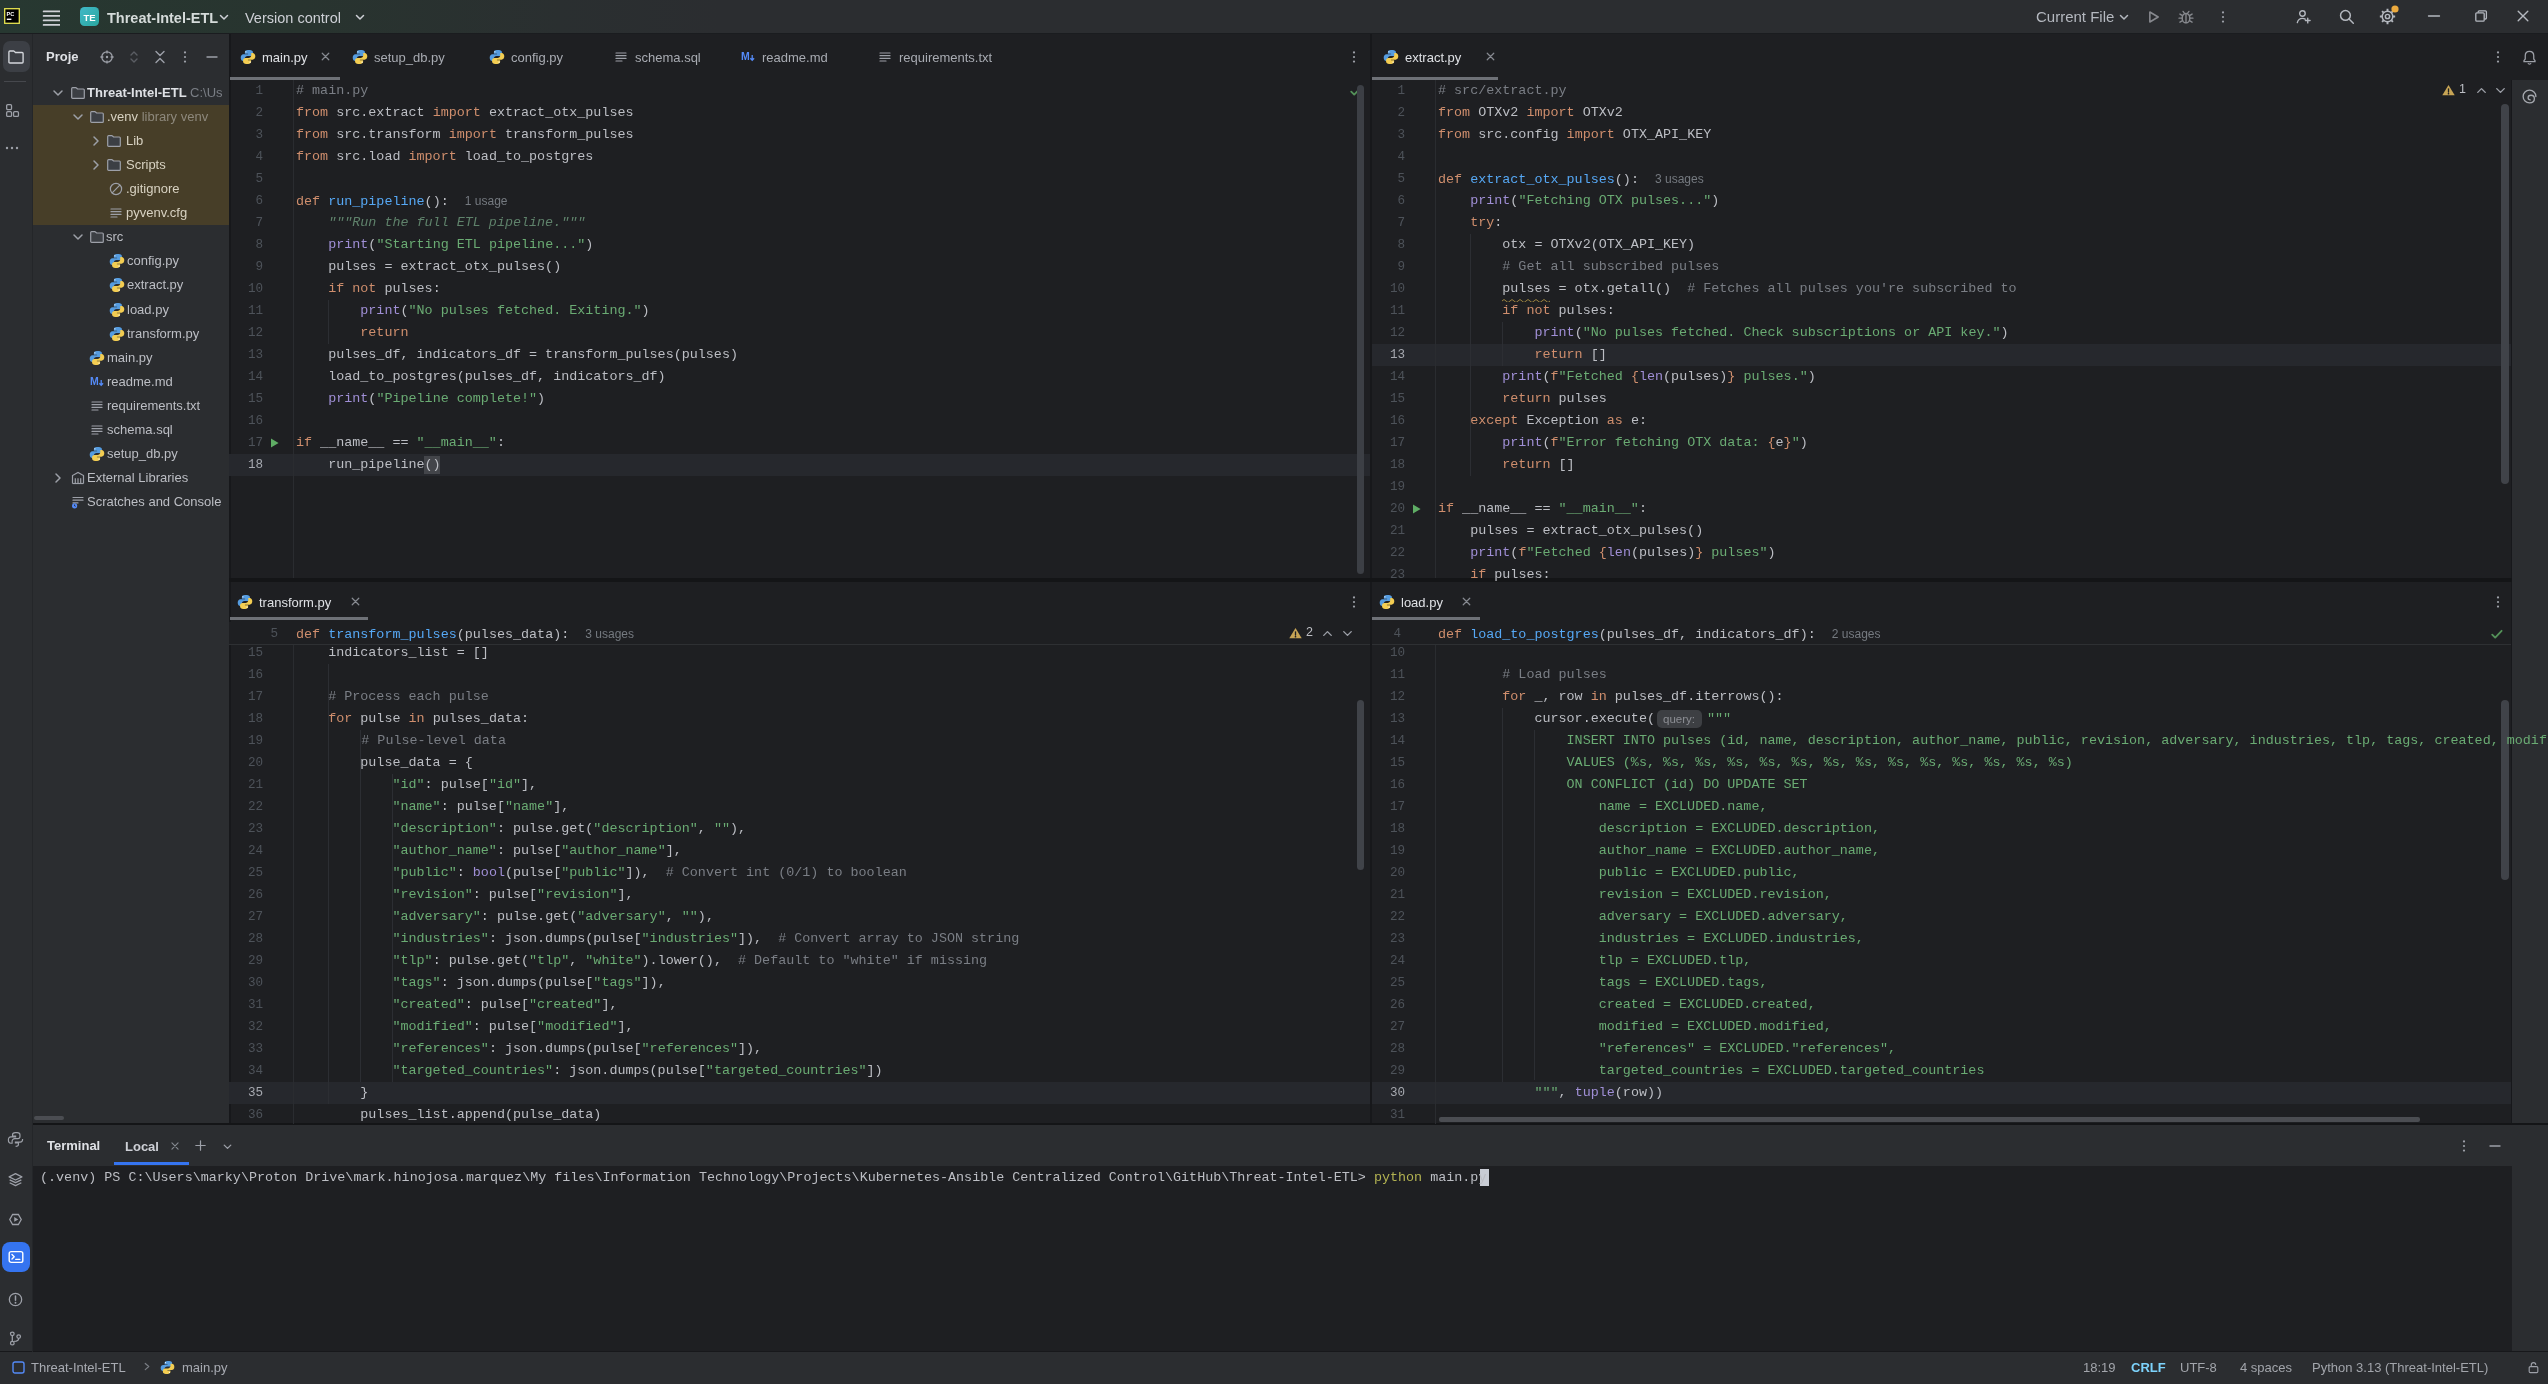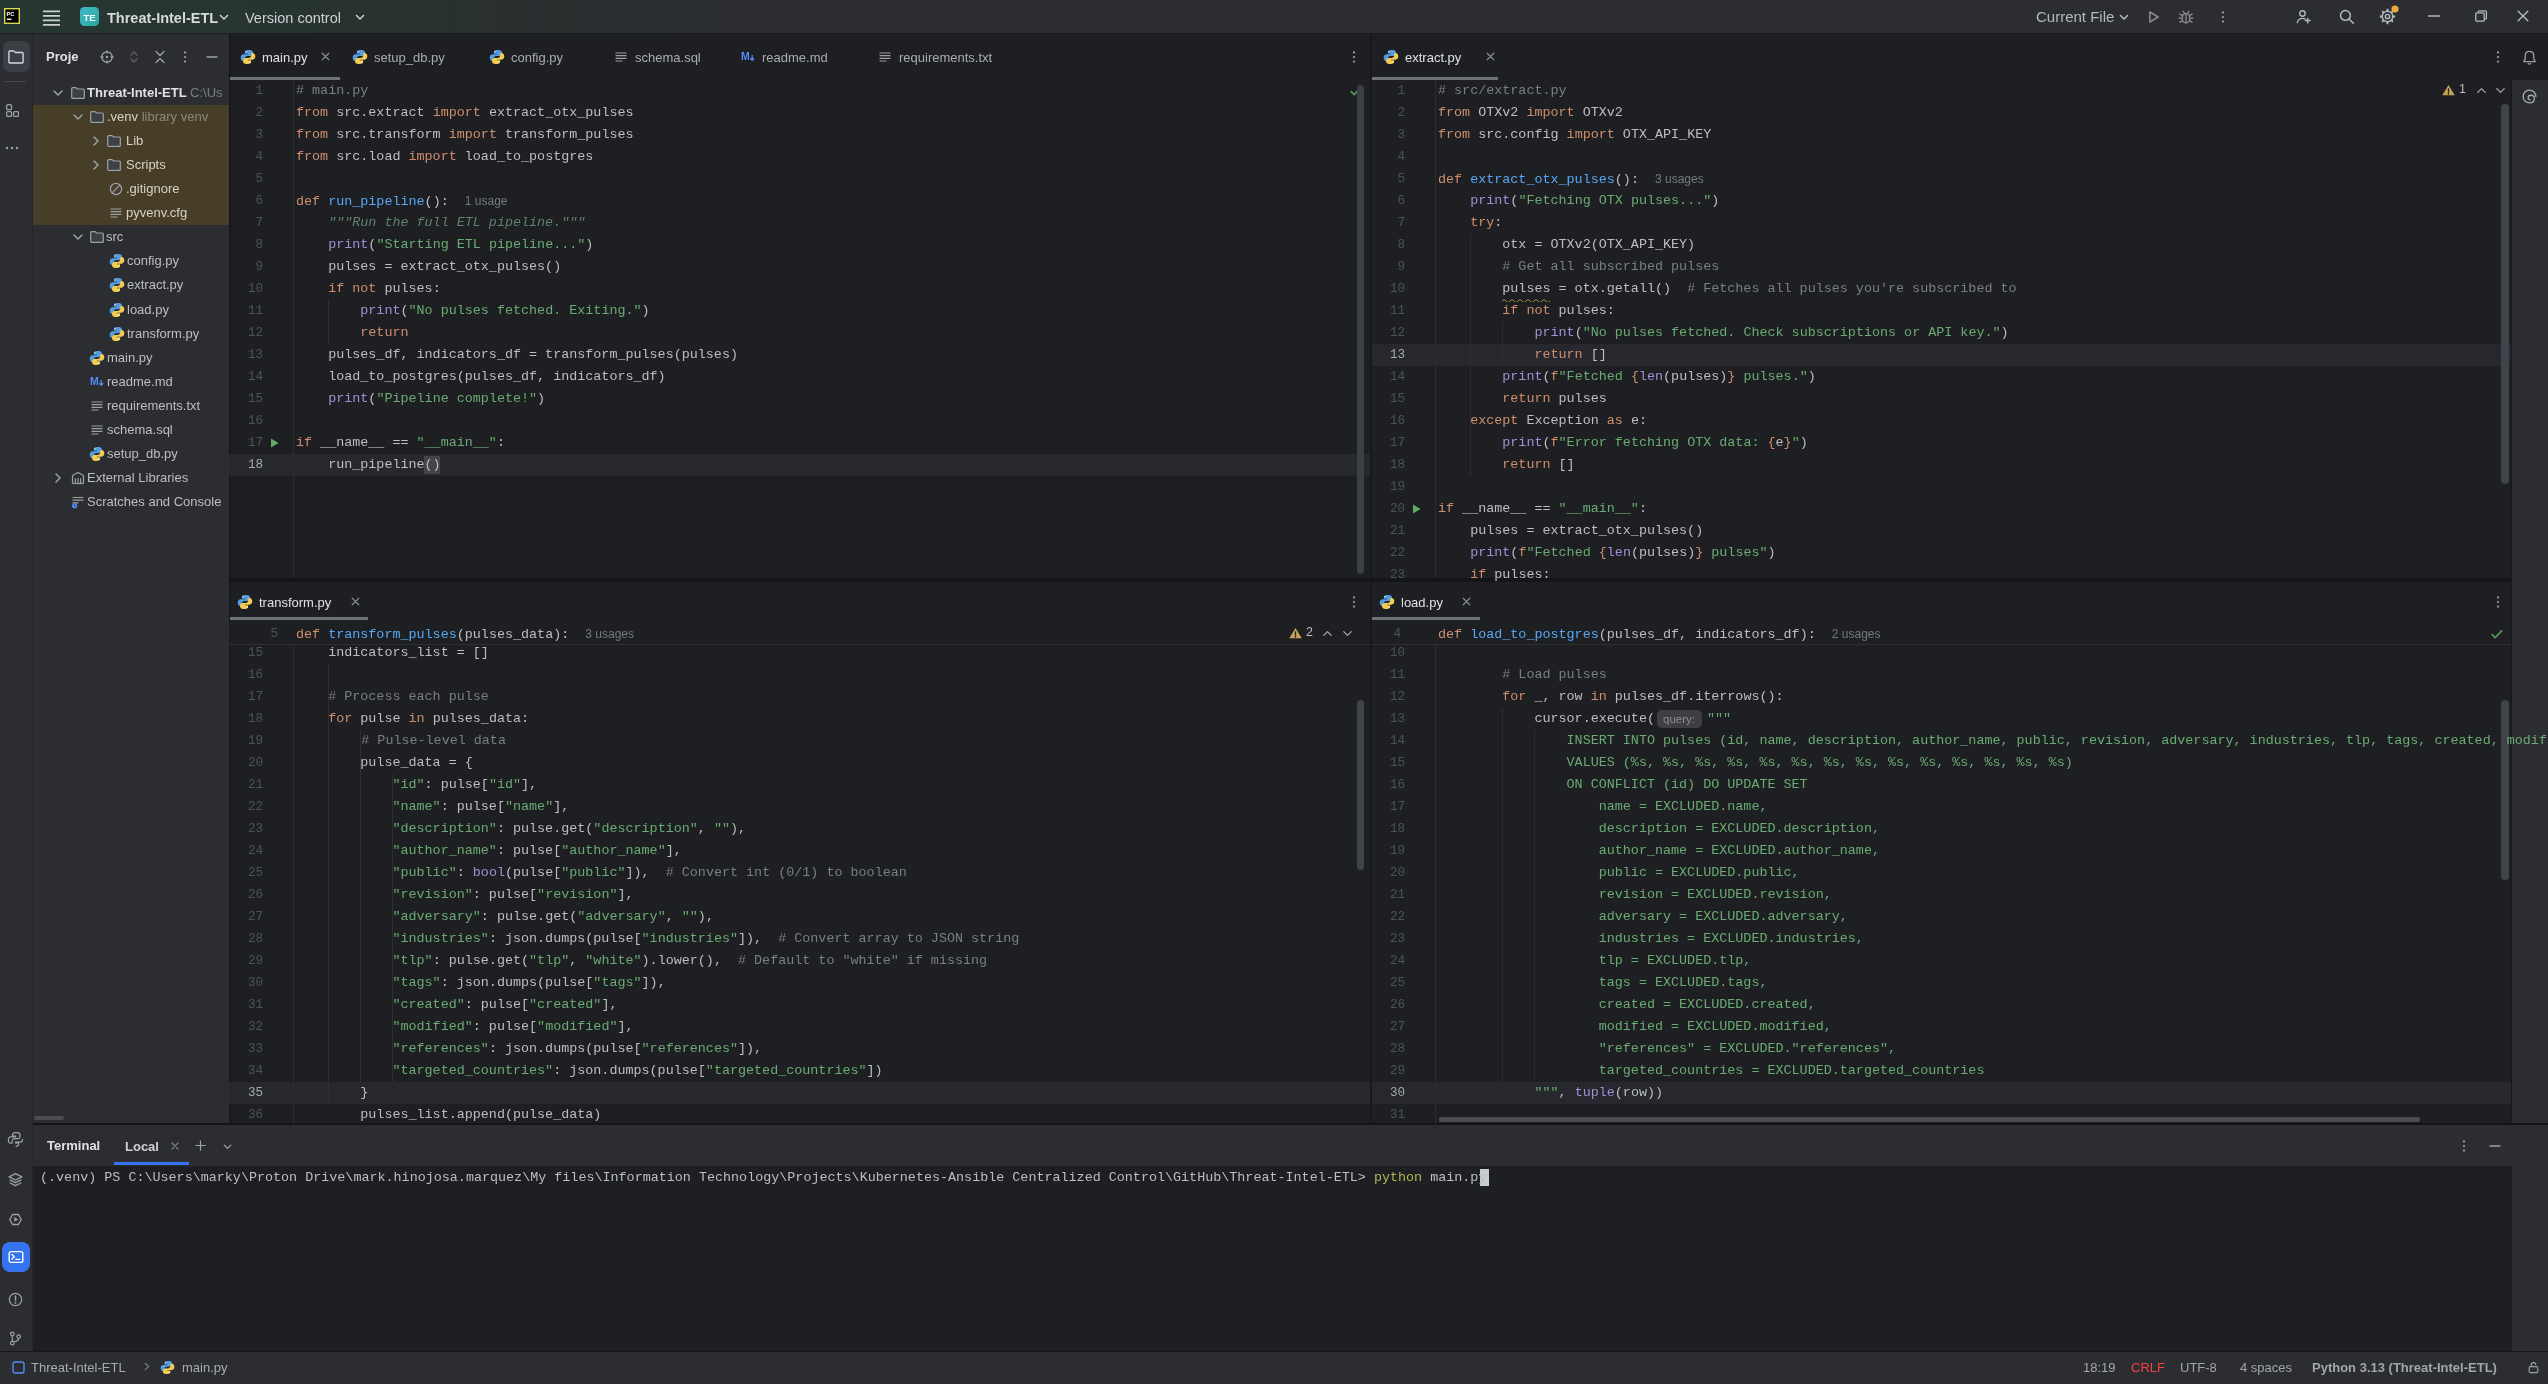--- a/index.html
+++ b/index.html
@@ -448,24 +448,24 @@
     </svg>
     <div class="abs" style="left:31px;top:1360px;font-size:13px;color:#a8abb2;font-weight:400;white-space:pre;">Threat-Intel-ETL</div>
     <svg class="icon" style="left:140px;top:1360px" width="14" height="14" viewBox="0 0 16 16" fill="none">
       <path d="M6 4l4 3.5-4 3.5" stroke="#7a7e85" stroke-width="1.4" fill="none" stroke-linecap="round" stroke-linejoin="round"></path>
     </svg>
     <svg class="icon" style="left:160px;top:1360px" width="15" height="15" viewBox="0 0 16 16" fill="none">
       <use href="#pyl"></use>
     </svg>
     <div class="abs" style="left:182px;top:1360px;font-size:13px;color:#a8abb2;font-weight:400;white-space:pre;">main.py</div>
     <div class="abs" style="left:2083px;top:1360px;font-size:13px;color:#a2a5ab;font-weight:400;white-space:pre;">18:19</div>
-    <div class="abs" style="left:2131px;top:1360px;font-size:13px;color:#ef4444;font-weight:400;white-space:pre;">CRLF</div>
+    <div class="abs" style="left:2131px;top:1360px;font-size:13px;color:#7dd3fc;font-weight:700;white-space:pre;">CRLF</div>
     <div class="abs" style="left:2180px;top:1360px;font-size:13px;color:#a2a5ab;font-weight:400;white-space:pre;">UTF-8</div>
     <div class="abs" style="left:2240px;top:1360px;font-size:13px;color:#a2a5ab;font-weight:400;white-space:pre;">4 spaces</div>
-    <div class="abs" style="left:2312px;top:1360px;font-size:13px;color:#a2a5ab;font-weight:700;white-space:pre;">Python 3.13 (Threat-Intel-ETL)</div>
+    <div class="abs" style="left:2312px;top:1360px;font-size:13px;color:#a2a5ab;font-weight:400;white-space:pre;">Python 3.13 (Threat-Intel-ETL)</div>
     <svg class="icon" style="left:2526px;top:1360px" width="15" height="15" viewBox="0 0 16 16" fill="none">
       <rect x="3.4" y="7" width="9.2" height="6.5" rx="1.2" stroke="#9da0a8" stroke-width="1.2"></rect>
       <path d="M5.6 7V5.2a2.4 2.4 0 014.8 0" stroke="#9da0a8" stroke-width="1.2" fill="none"></path>
     </svg>
     <svg class="icon" style="left:2521px;top:88px" width="17" height="17" viewBox="0 0 16 16" fill="none">
       <path d="M14 8A6 6 0 1 0 8 14c3 0 4.6-1.7 4.6-3.9 0-2-1.4-3.3-3.2-3.3-1.6 0-2.7 1-2.7 2.4 0 1.2.8 2 2 2" stroke="#a5a8ae" stroke-width="1.25" fill="none" stroke-linecap="round"></path>
     </svg>
 <div class="ln" style="left:229px;top:80px">1</div>
     <div class="cl" style="left:296px;top:80px"><span class="c"># main.py</span></div>
     <div class="ln" style="left:229px;top:102px">2</div>

